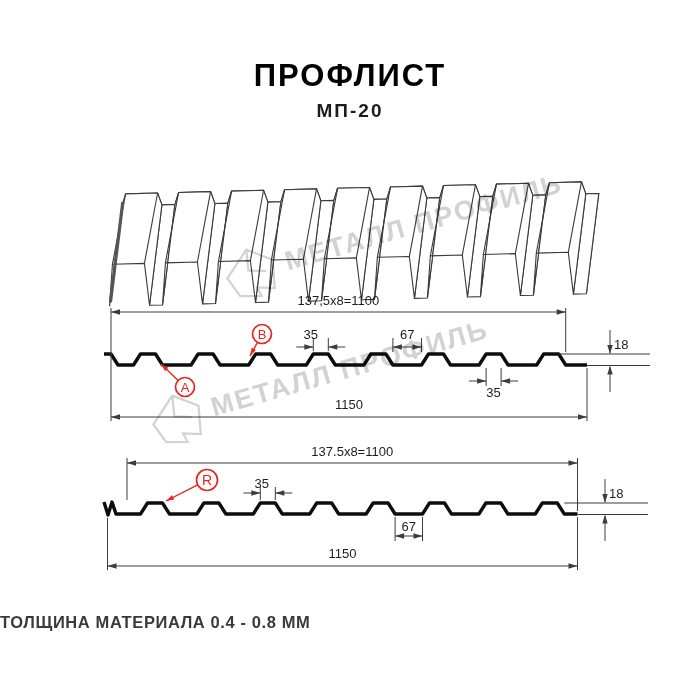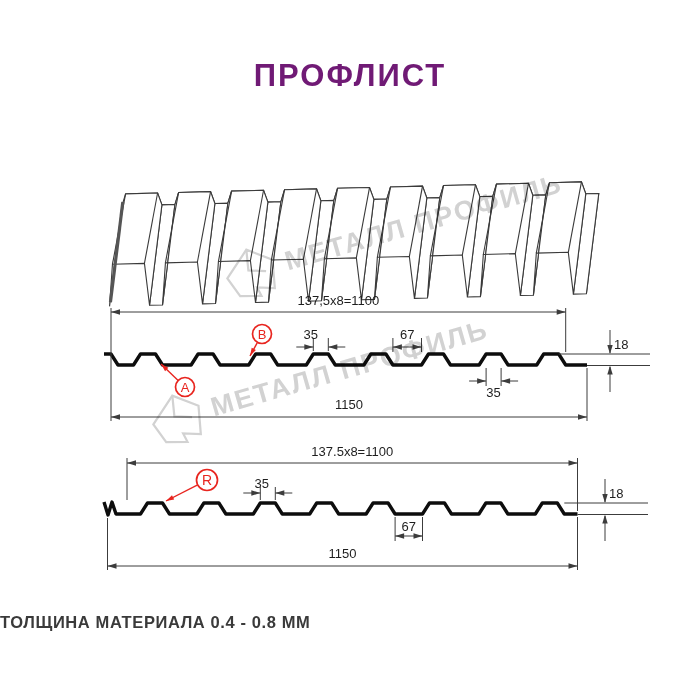--- a/index.html
+++ b/index.html
@@ -1,37 +1,38 @@
 <!DOCTYPE html>
 <html><head>
 <meta charset="utf-8">
 <style>
   html,body{margin:0;padding:0;background:#ffffff;}
   .canvas{position:relative;width:700px;height:700px;background:#ffffff;overflow:hidden;
           font-family:"Liberation Sans",sans-serif;}
   .title{position:absolute;top:58px;left:0;width:700px;text-align:center;
-         font-size:31px;font-weight:bold;letter-spacing:2px;color:#701a75;}
+         font-size:31px;font-weight:bold;letter-spacing:2px;color:#000000;}
   .subtitle{position:absolute;top:100px;left:0;width:700px;text-align:center;
          font-size:19px;font-weight:bold;letter-spacing:2px;color:#1c1c1c;}
   .footer{position:absolute;top:613px;left:0;width:700px;text-align:left;
          font-size:16.5px;font-weight:bold;letter-spacing:0.6px;color:#3a3a3a;}
   #drawing{position:absolute;left:0;top:0;z-index:1;}
   #drawing text{font-family:"Liberation Sans",sans-serif;}
   .wm{position:absolute;z-index:2;display:flex;align-items:center;gap:10px;
       mix-blend-mode:multiply;pointer-events:none;}
   .wm .wm-text{font-size:27px;font-weight:bold;letter-spacing:2px;color:#d2d2d2;white-space:nowrap;}
   .wm1{left:222px;top:252px;transform:rotate(-16deg);transform-origin:0 50%;}
   .wm2{left:148px;top:398px;transform:rotate(-16deg);transform-origin:0 50%;}
 </style>
 </head>
 <body>
 
 <div class="canvas">
 
   <div class="title">ПРОФЛИСТ</div>
+  <div class="subtitle">МП-20</div>
 
   <svg id="drawing" width="700" height="700" viewBox="0 0 700 700">
       <g transform="rotate(-1.5 350 244)">
         <path d="M127,188 L159,188 L163,200 L176,200 L180,188 L212,188 L216,200 L229,200 L233,188 L265,188 L269,200 L282,200 L286,188 L318,188 L322,200 L335,200 L339,188 L371,188 L375,200 L388,200 L392,188 L424,188 L428,200 L441,200 L445,188 L477,188 L481,200 L494,200 L498,188 L530,188 L534,200 L547,200 L551,188 L583,188 L587,200 L600,200 L585,300" fill="none" stroke="#3a3a3a" stroke-width="1.1"></path>
         <polygon points="148,300 161,300 176,200 163,200" fill="#ffffff" stroke="#3a3a3a" stroke-width="1.1"></polygon>
         <polygon points="201,300 214,300 229,200 216,200" fill="#ffffff" stroke="#3a3a3a" stroke-width="1.1"></polygon>
         <polygon points="254,300 267,300 282,200 269,200" fill="#ffffff" stroke="#3a3a3a" stroke-width="1.1"></polygon>
         <polygon points="307,300 320,300 335,200 322,200" fill="#ffffff" stroke="#3a3a3a" stroke-width="1.1"></polygon>
         <polygon points="360,300 373,300 388,200 375,200" fill="#ffffff" stroke="#3a3a3a" stroke-width="1.1"></polygon>
         <polygon points="413,300 426,300 441,200 428,200" fill="#ffffff" stroke="#3a3a3a" stroke-width="1.1"></polygon>

